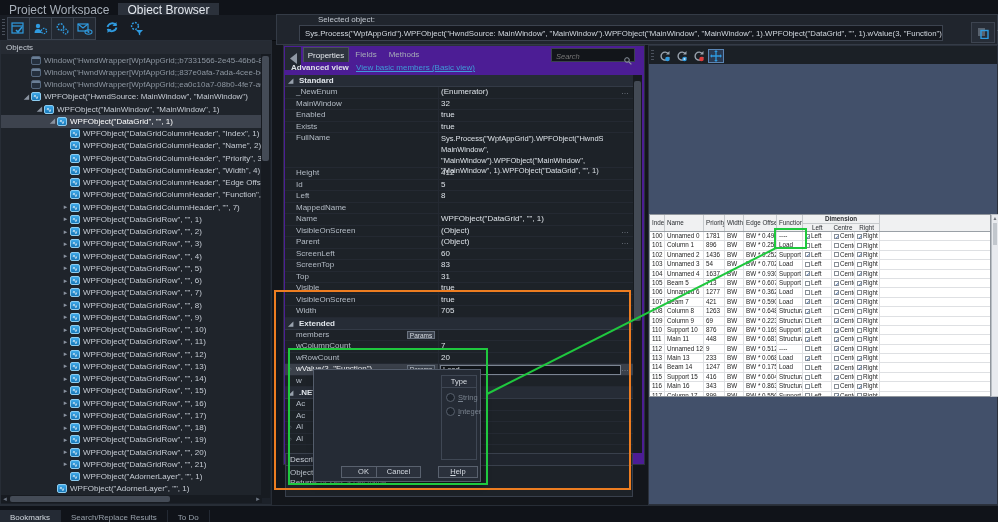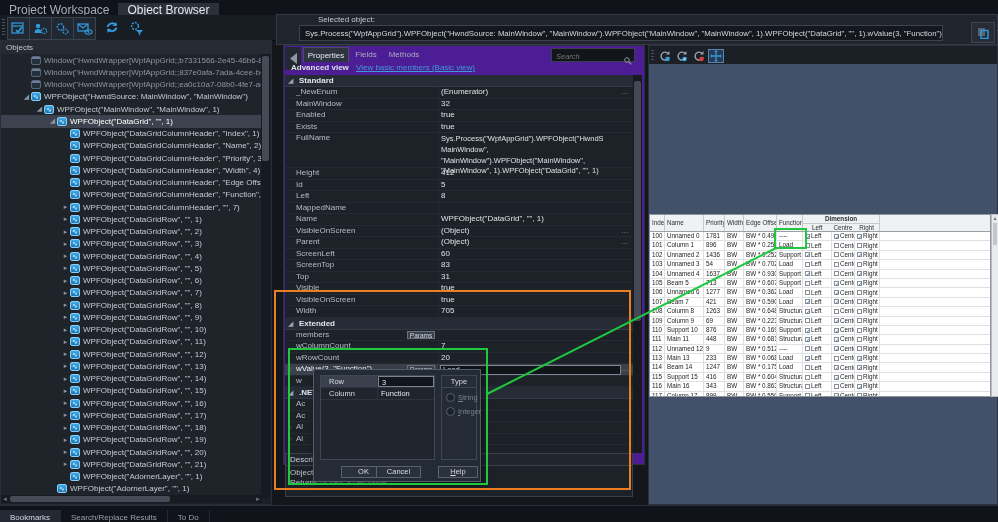--- a/index.html
+++ b/index.html
@@ -527,30 +527,20 @@
         <div class="thumb"></div>
       </div>
 
     <div class="descbox">
       <div class="deschead">Description</div>
       <div class="descline">Object</div>
       <div class="descline" style="margin-top:0">Returns or sets a cell value.</div>
     </div>
 
     <div class="dialog">
-      <div class="dtable">
-        <div class="drow first">
-          <div class="dl">Row</div>
-          <div class="dv">3</div>
-        </div>
-        <div class="drow">
-          <div class="dl">Column</div>
-          <div class="dv">Function</div>
-        </div>
-      </div>
       <div class="dtype">
         <div class="th">Type</div>
         <div class="radio">
             <span class="rc"></span>
             <span id="radio0"><u>S</u>tring</span>
           </div>
         <div class="radio">
             <span class="rc"></span>
             <span id="radio1"><u>I</u>nteger</span>
           </div>

